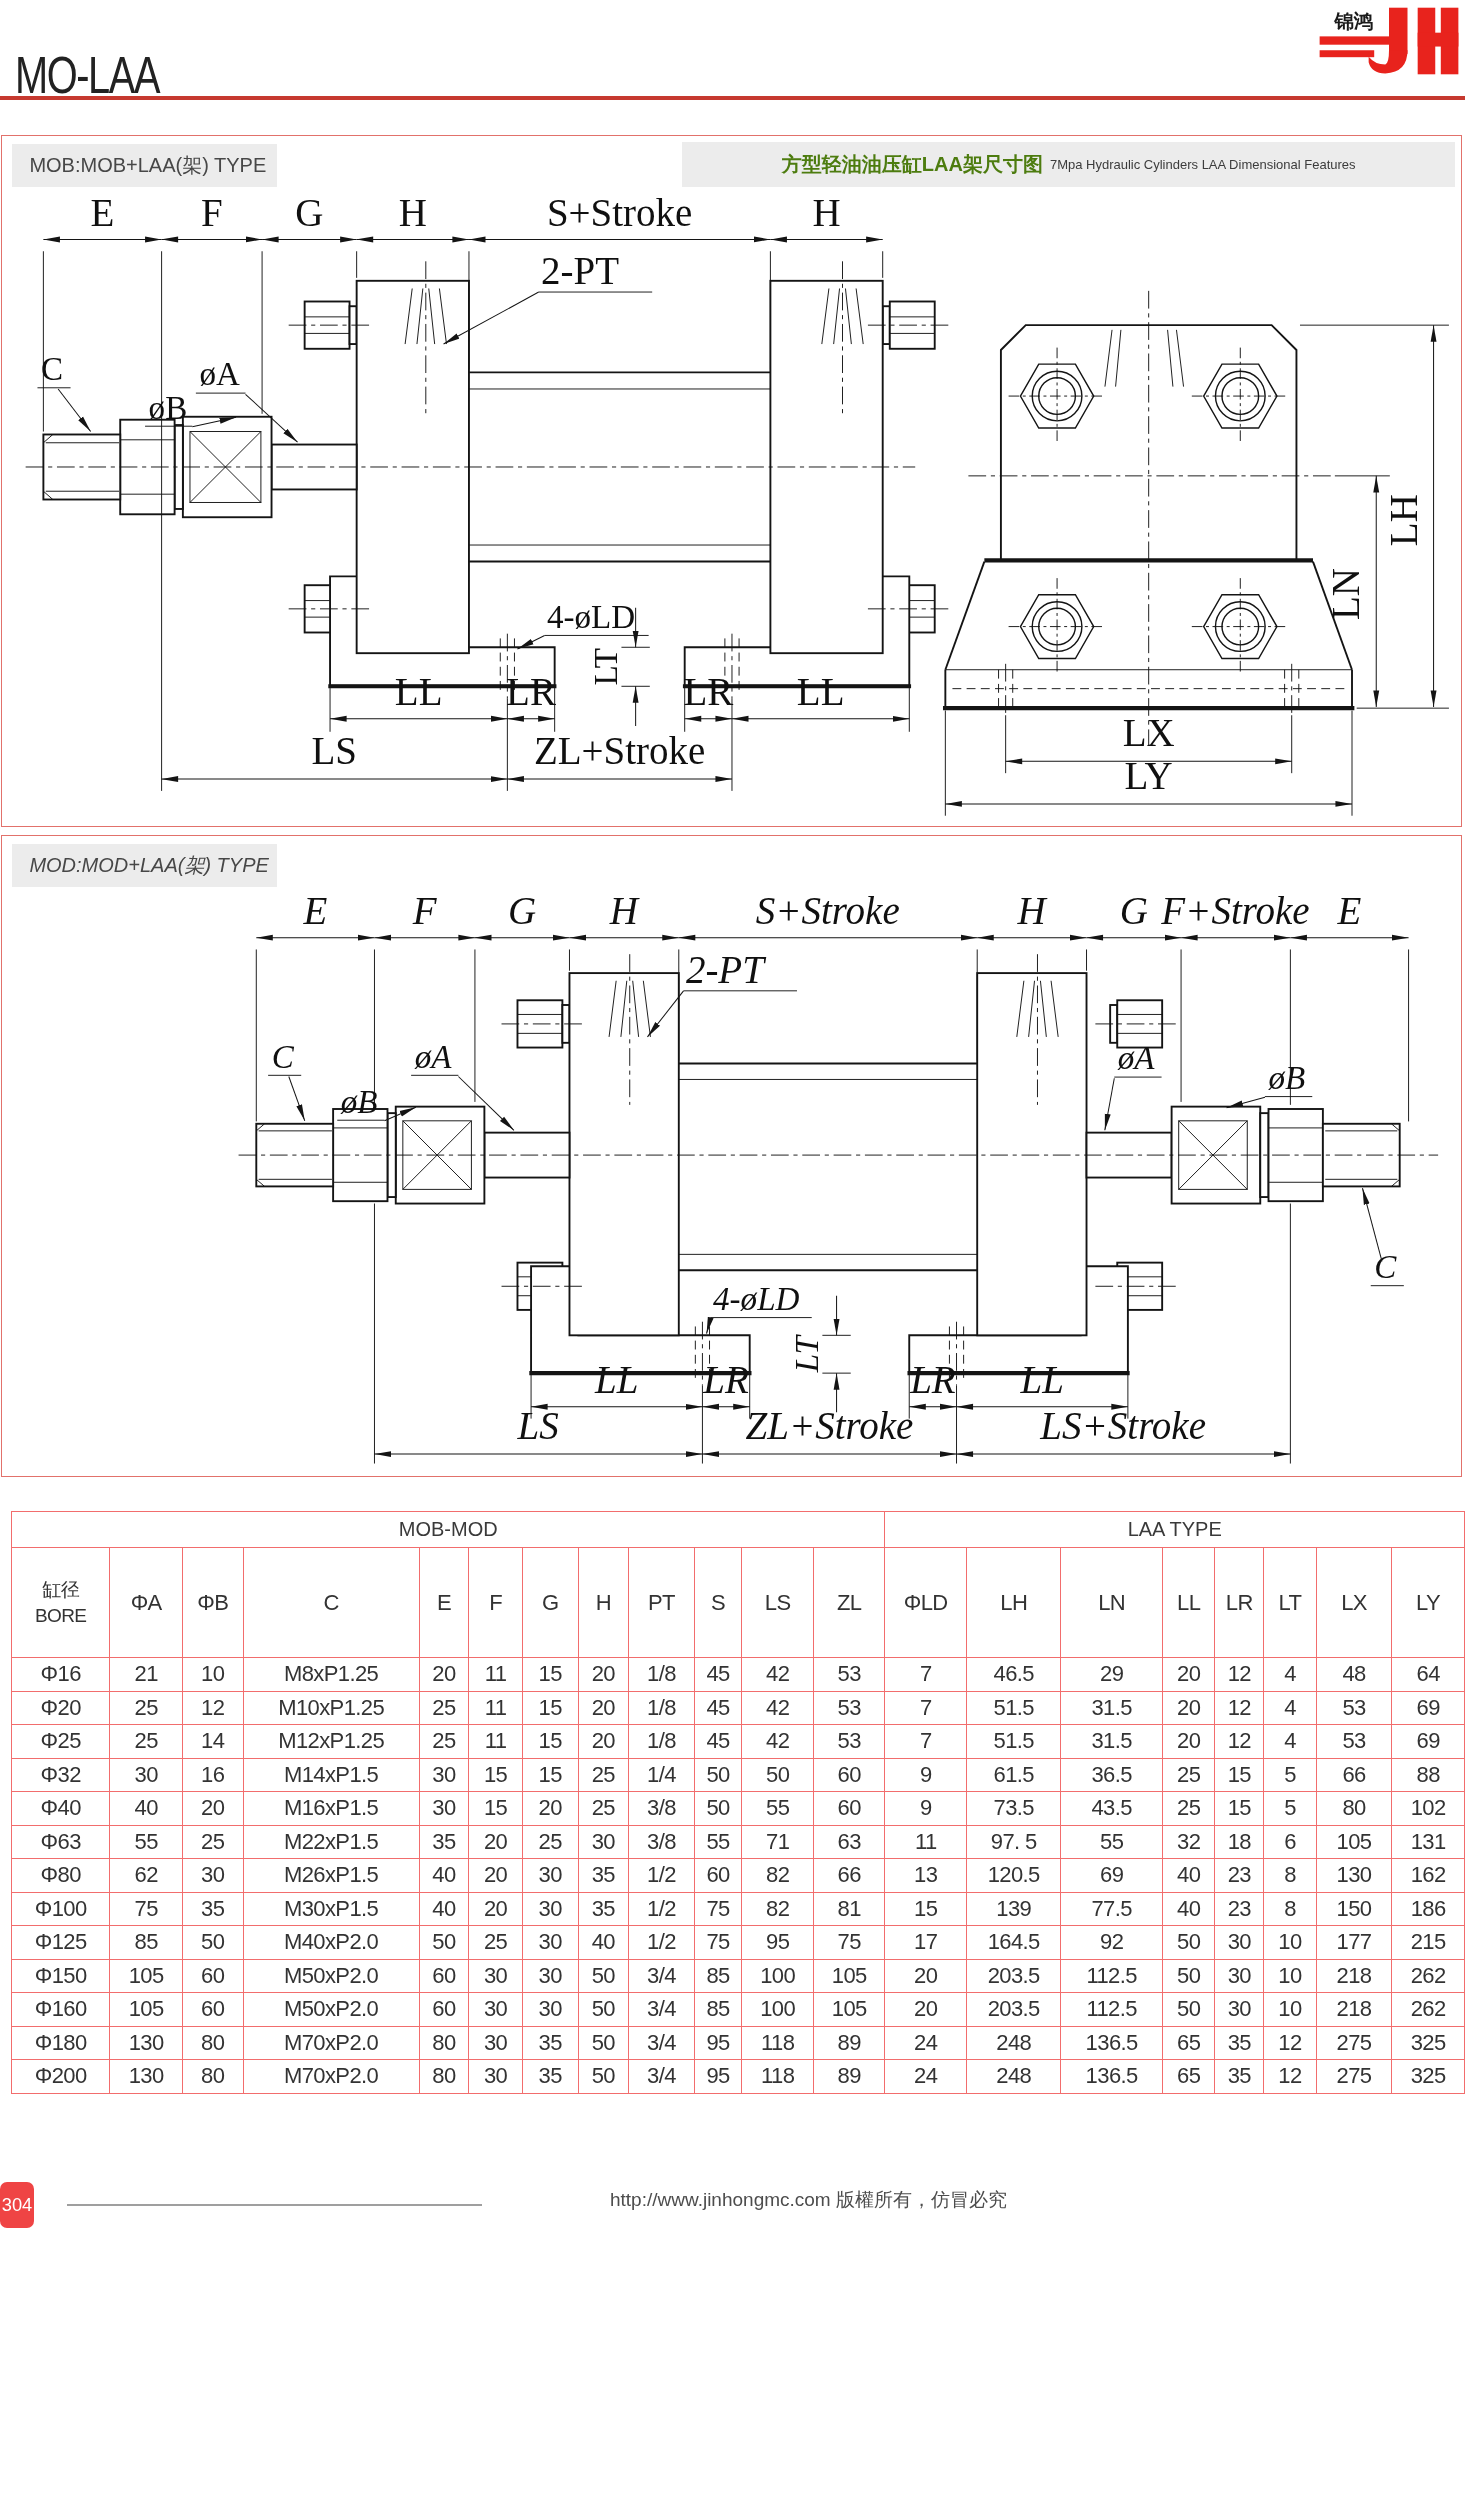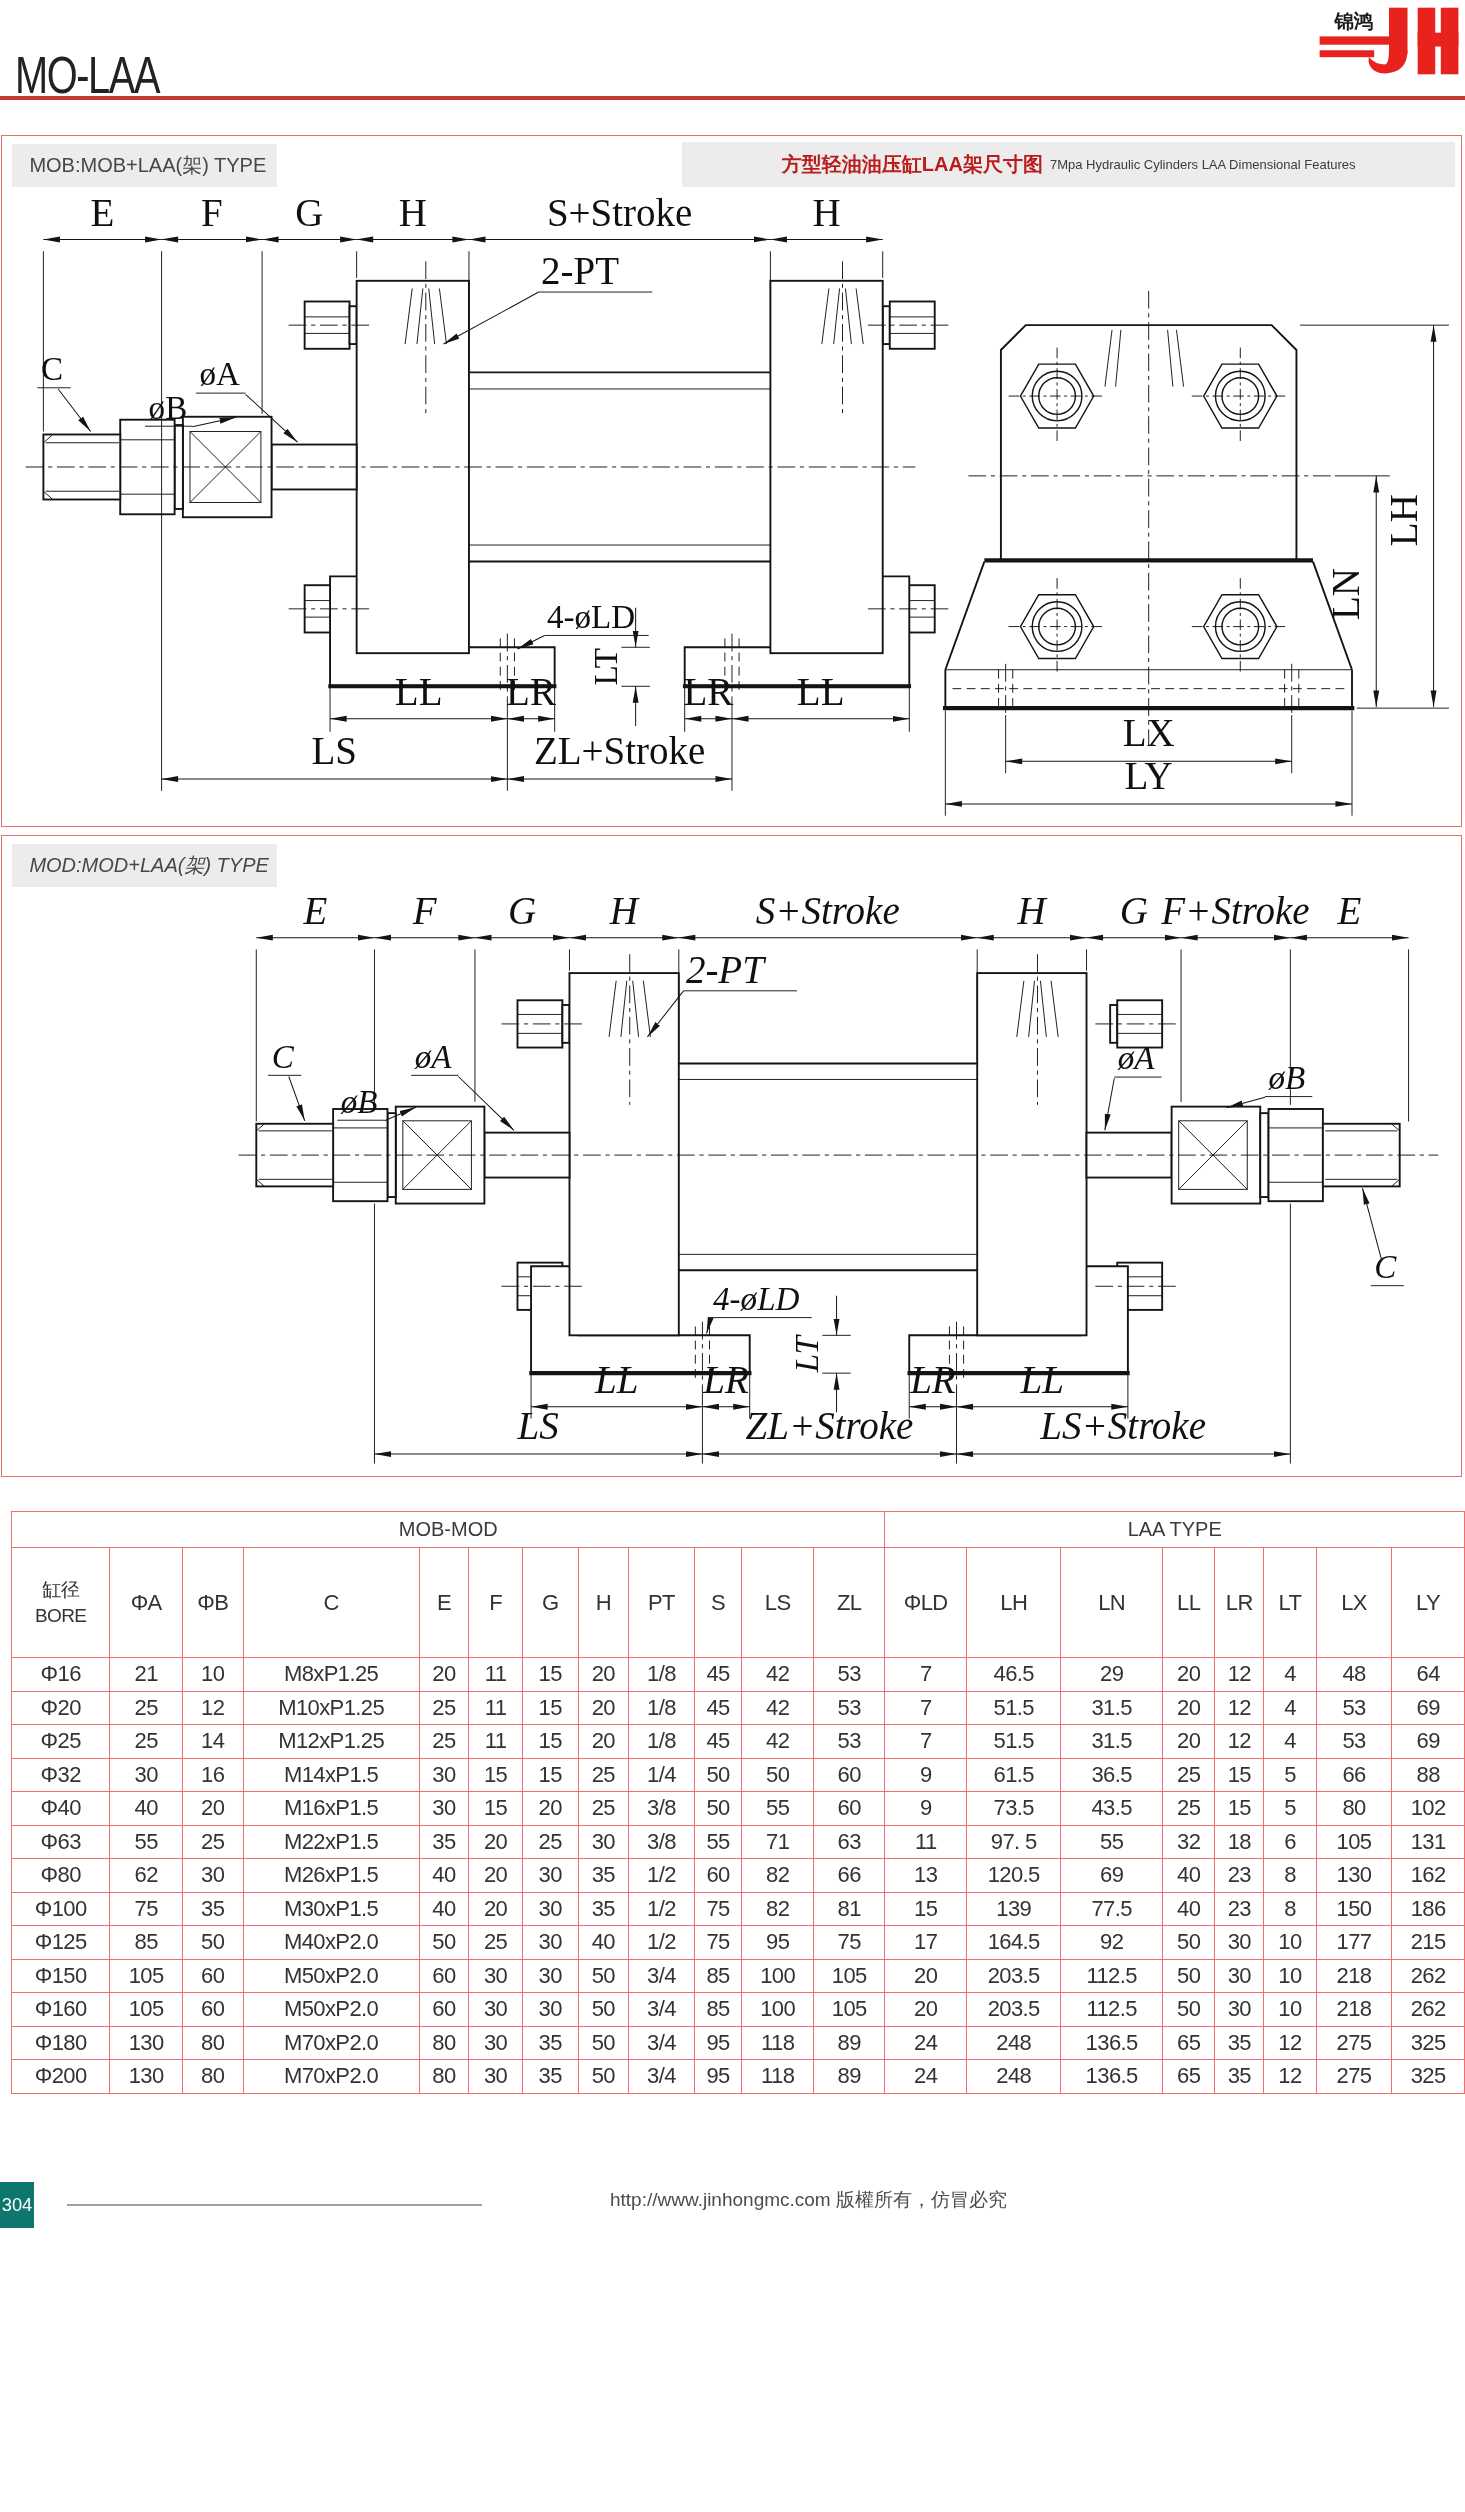--- a/index.html
+++ b/index.html
@@ -9,21 +9,21 @@
   .page-title{position:absolute;left:14.8px;top:46px;font-size:51px;color:#222;letter-spacing:-1.8px;transform:scaleX(.78);transform-origin:left center;white-space:nowrap;}
   .title-rule{position:absolute;left:0;top:96px;width:1465px;height:3.5px;background:#c6392f;}
   .logo{position:absolute;left:1319px;top:3.5px;width:140px;height:74px;}
 
   
   .panel{position:absolute;left:1.2px;width:1459px;border:1.2px solid #e2716b;background:#fff;}
   .panel-mob{top:135px;height:690px;}
   .panel-mod{top:835px;height:640px;font-style:italic;}
   .panel-label{position:absolute;left:9.5px;top:8.3px;width:265px;height:43px;background:#ececec;color:#474747;font-size:20px;display:flex;align-items:center;padding-left:17.7px;box-sizing:border-box;letter-spacing:0;}
   .panel-title{position:absolute;left:680px;top:5.9px;width:773px;height:45px;background:#ececec;display:flex;align-items:center;justify-content:center;white-space:nowrap;}
-  .panel-title .cn{font-size:20px;font-weight:bold;color:#b91c1c;margin-right:7px;}
+  .panel-title .cn{font-size:20px;font-weight:bold;color:#4d7c0f;margin-right:7px;}
   .panel-title .en{font-size:13px;color:#3c3c3c;}
   .drawing{position:absolute;left:0;top:0;width:1457px;}
 
   
   .o{fill:none;stroke:#141414;stroke-width:3.2;}
   .w{fill:#ffffff;stroke:#141414;stroke-width:3.2;}
   .t{fill:none;stroke:#141414;stroke-width:1.6;}
   .m{fill:none;stroke:#141414;stroke-width:2.4;}
   .thick{fill:none;stroke:#141414;stroke-width:7;}
   .cl{stroke-dasharray:30 8 7 8;}
@@ -36,21 +36,21 @@
 
   
   .dim-table{position:absolute;left:11px;top:1511px;border-collapse:collapse;table-layout:fixed;background:#fff;}
   .dim-table th,.dim-table td{border-left:1.2px solid #f26d6d;border-right:1.2px solid #f26d6d;border-top:1.8px solid #f26d6d;border-bottom:1.8px solid #f26d6d;text-align:center;vertical-align:middle;font-weight:normal;color:#333;padding:0;overflow:hidden;white-space:nowrap;}
   .group-row th{height:35px;font-size:20px;color:#3a3a3a;letter-spacing:0;}
   .head-row th{height:109px;font-size:22px;letter-spacing:-0.6px;}
   .dim-table td{height:32.5px;font-size:22px;letter-spacing:-0.6px;}
   .bore-hd div{line-height:1.35;font-size:19px;}
 
   
-  .page-num{position:absolute;left:0;top:2182px;width:34px;height:46px;background:#0f766e;color:#fff;font-size:18.3px;display:flex;align-items:center;justify-content:center;}
+  .page-num{position:absolute;left:0;top:2182px;width:34px;height:46px;background:#ef4444;color:#fff;font-size:18.3px;display:flex;align-items:center;justify-content:center;border-radius:7px;}
   .footer-rule{position:absolute;left:67px;top:2204px;width:415px;height:2.4px;background:#9f9f9f;}
   .footer-text{position:absolute;left:562px;top:2187px;font-size:19px;color:#4d4d4d;white-space:nowrap;margin-left:48px;}
 </style>
 </head>
 <body>
 
 <div class="page">
 
   <div class="page-title">MO-LAA</div>
   <div class="title-rule"></div>

